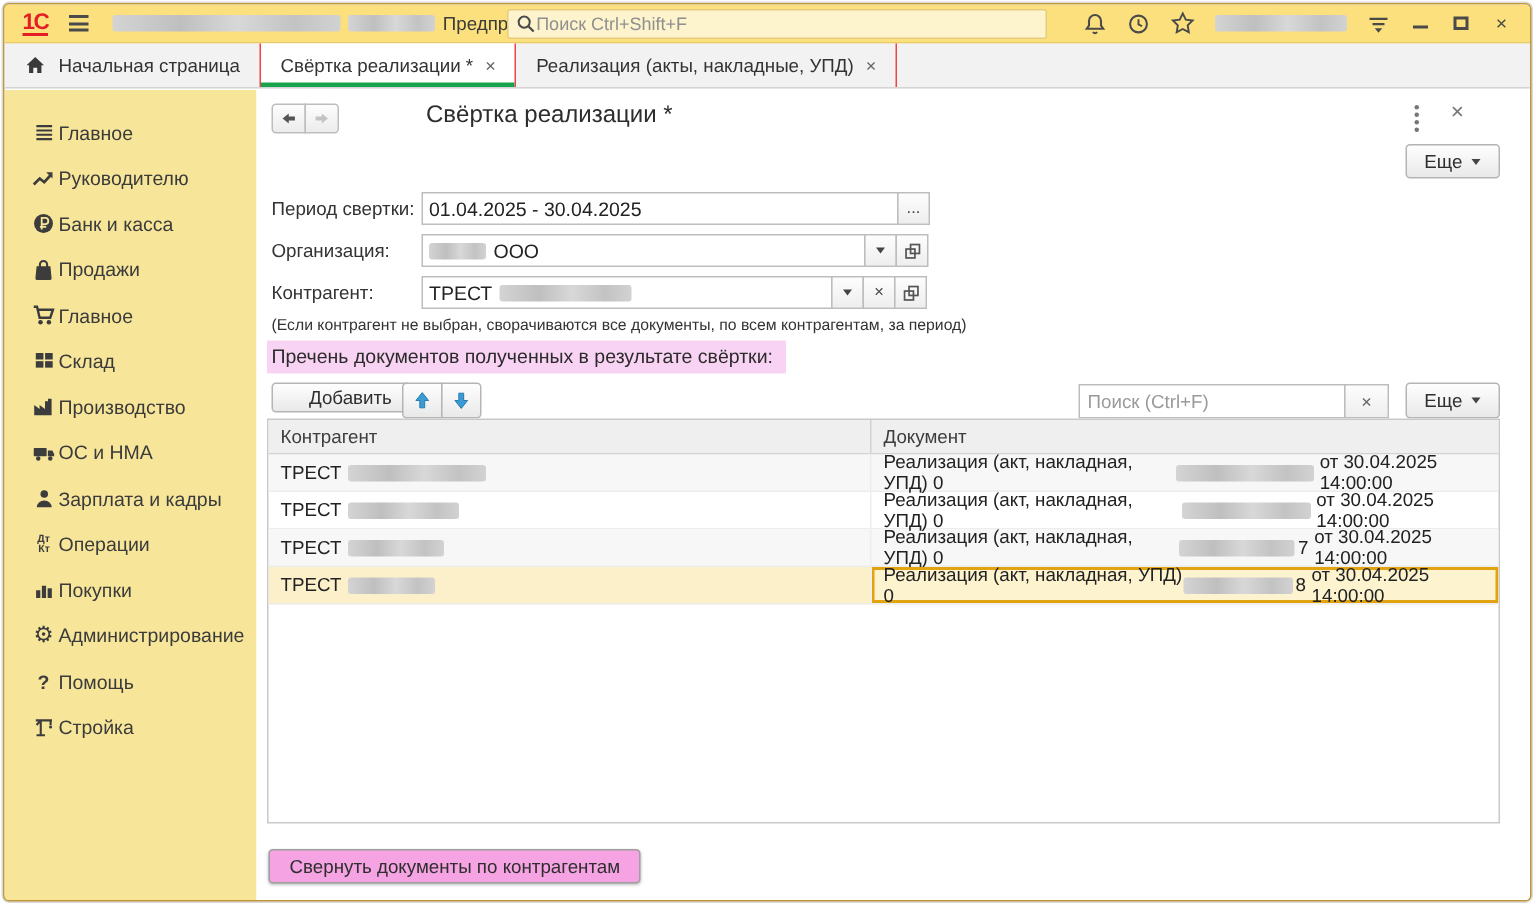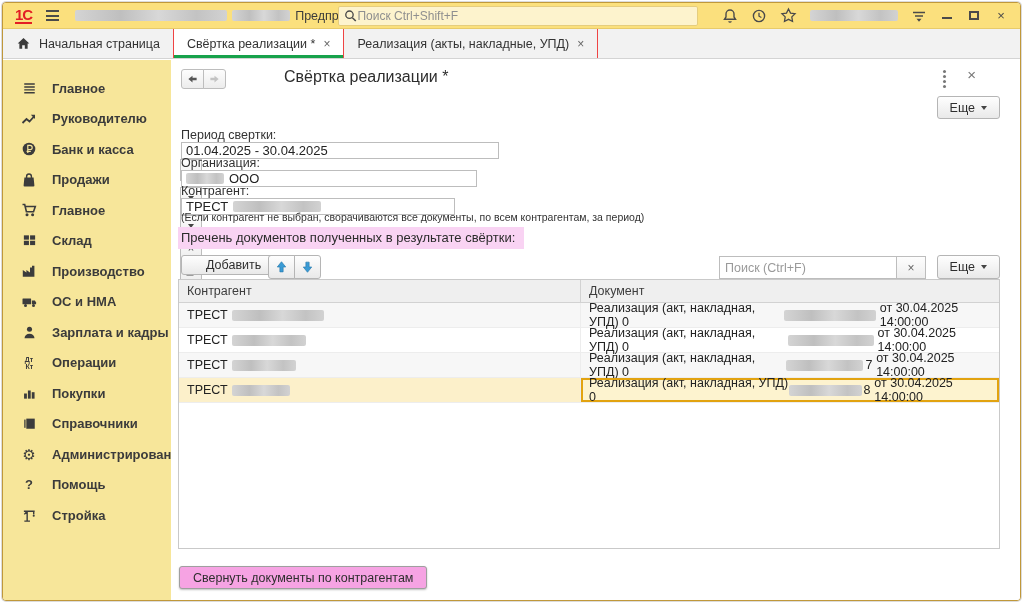--- a/index.html
+++ b/index.html
@@ -32,21 +32,21 @@
   .tab{display:flex;align-items:center;gap:8px;padding:0 13px;border-right:1px solid #ef4444;position:relative;cursor:pointer;white-space:nowrap;}
   .tab:first-child{border-left:none;}
   .tab.active{background:#fff;}
   .tab.active::after{content:'';position:absolute;left:0;right:0;bottom:0;height:3px;background:#17a24b;}
   .tab .x{color:#666;font-size:12px;cursor:pointer;}
 
   
   .sidebar{position:absolute;left:0;top:57px;bottom:0;width:168px;background:#f7e69a;padding-top:13px;}
   .sb-item{display:flex;align-items:center;height:30.5px;padding-left:16px;cursor:pointer;color:#3b3b3b;font-size:13px;}
   .sb-ico{width:20px;height:16px;display:flex;align-items:center;justify-content:center;flex:none;color:#3c3c3c;}
-  .sb-label{margin-left:13px;white-space:nowrap;font-weight:bold;}
+  .sb-label{white-space:nowrap;}
   .op-icon{display:flex;flex-direction:column;font-size:7px;font-weight:bold;line-height:7px;color:#3c3c3c;}
   .op-icon i:last-child{font-style:normal;align-self:flex-end;}
   .op-icon i{font-style:normal;}
   .glyph{font-size:15px;line-height:15px;color:#3c3c3c;}
 
   
   .content{position:absolute;left:168px;top:57px;right:0;bottom:0;background:#fff;font-size:12.5px;color:#333;}
   .navgrp{position:absolute;left:10px;top:9px;display:flex;}
   .navbtn{width:23px;height:20px;border:1px solid #bdbdbd;background:linear-gradient(#fdfdfd,#ececec);
     display:flex;align-items:center;justify-content:center;cursor:pointer;}
@@ -55,21 +55,21 @@
   .navbtn:last-child{border-radius:0 3px 3px 0;}
   .page-title{position:absolute;left:113px;top:8px;font-size:16px;color:#2d2d2d;}
   .dots{position:absolute;right:74px;top:10px;display:flex;flex-direction:column;gap:2px;cursor:pointer;}
   .dots i{width:3px;height:3px;border-radius:50%;background:#777;}
   .form-x{position:absolute;right:44px;top:6px;color:#777;font-size:15px;cursor:pointer;}
   .btn{display:inline-flex;align-items:center;justify-content:center;gap:6px;height:24px;padding:0 12px;
     border:1px solid #b5b5b5;border-radius:3px;background:linear-gradient(#fefefe,#e9e9e9);color:#2e2e2e;font-size:12.5px;cursor:pointer;}
   .caret{width:0;height:0;border-left:3.5px solid transparent;border-right:3.5px solid transparent;border-top:4px solid #444;}
   .more-top{position:absolute;right:20px;top:36px;height:23px;}
 
-  .f-row{position:absolute;left:10px;display:flex;height:22px;flex-direction:column;}
+  .f-row{position:absolute;left:10px;display:flex;align-items:center;height:22px;}
   .f-label{width:100px;color:#333;flex:none;}
   .f-input{height:22px;border:1px solid #bdbdbd;padding:0 4px;font-size:13px;color:#222;font-family:inherit;outline:none;
     display:flex;align-items:center;background:#fff;}
   input.f-input{display:inline-block;line-height:20px;}
   .fbtn{width:22px;height:22px;border:1px solid #bdbdbd;margin-left:-1px;background:linear-gradient(#fdfdfd,#eee);
     display:flex;align-items:center;justify-content:center;font-size:11px;color:#444;cursor:pointer;flex:none;}
   .note{position:absolute;left:10px;top:151px;font-size:10.5px;color:#333;}
   .caption{position:absolute;left:7px;top:167px;background:#f9d3f3;padding:3px 9px 4px 3px;font-size:13px;color:#2b2b2b;}
 
   .tb-add{position:absolute;left:10px;top:195px;height:20px;padding-left:24px;}
@@ -271,31 +271,20 @@
               <rect x="2.2" y="8" width="3" height="5.5"></rect>
               <rect x="6.3" y="4.8" width="3" height="8.7"></rect>
               <rect x="10.4" y="6.6" width="3" height="6.9"></rect>
             </g>
           </svg>
       </span>
         <span class="sb-label">Покупки</span>
     </div>
     <div class="sb-item">
       <span class="sb-ico">
-        <svg width="15" height="15" viewBox="0 0 16 16">
-            <g fill="#3c3c3c">
-              <rect x="4.6" y="2.8" width="9" height="10.8"></rect>
-              <rect x="2.4" y="3.8" width="1.4" height="8.8"></rect>
-            </g>
-          </svg>
-      </span>
-        <span class="sb-label">Справочники</span>
-    </div>
-    <div class="sb-item">
-      <span class="sb-ico">
           <span class="glyph">⚙</span>
         </span>
       <span class="sb-label">Администрирование</span>
     </div>
     <div class="sb-item">
       <span class="sb-ico">
           <span class="glyph" style="font-size:13px;font-weight:bold">?</span>
         </span>
       <span class="sb-label">Помощь</span>
     </div>

